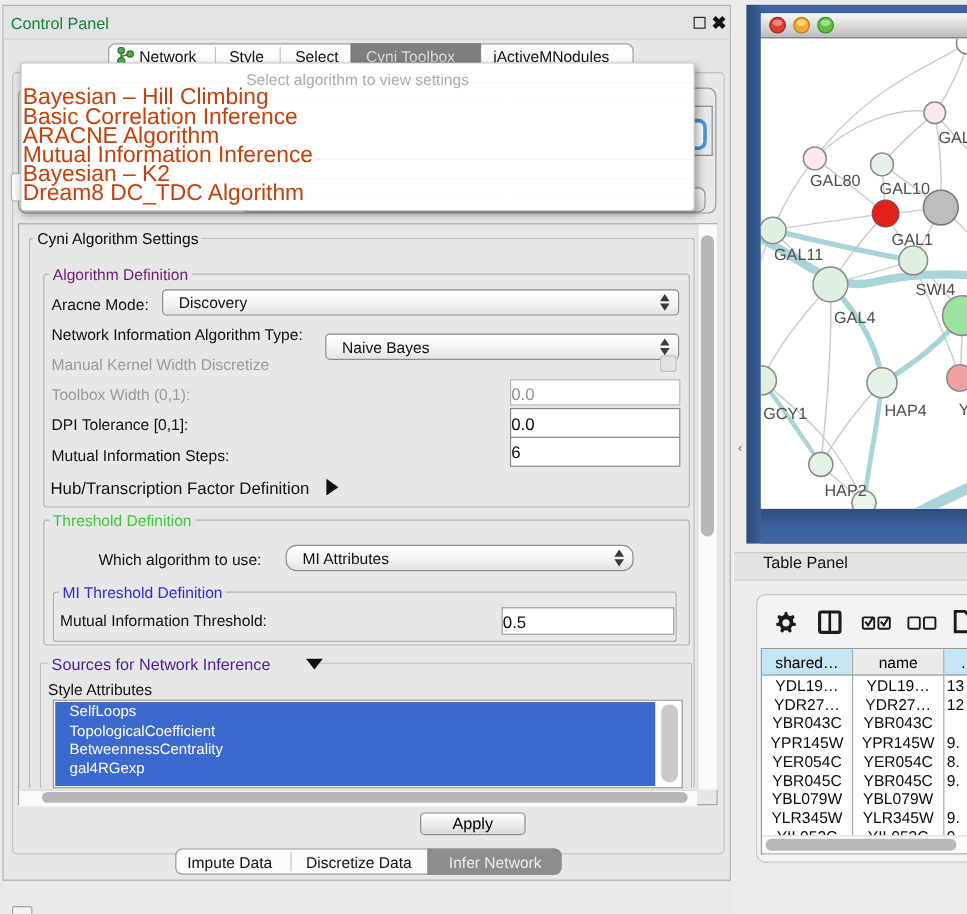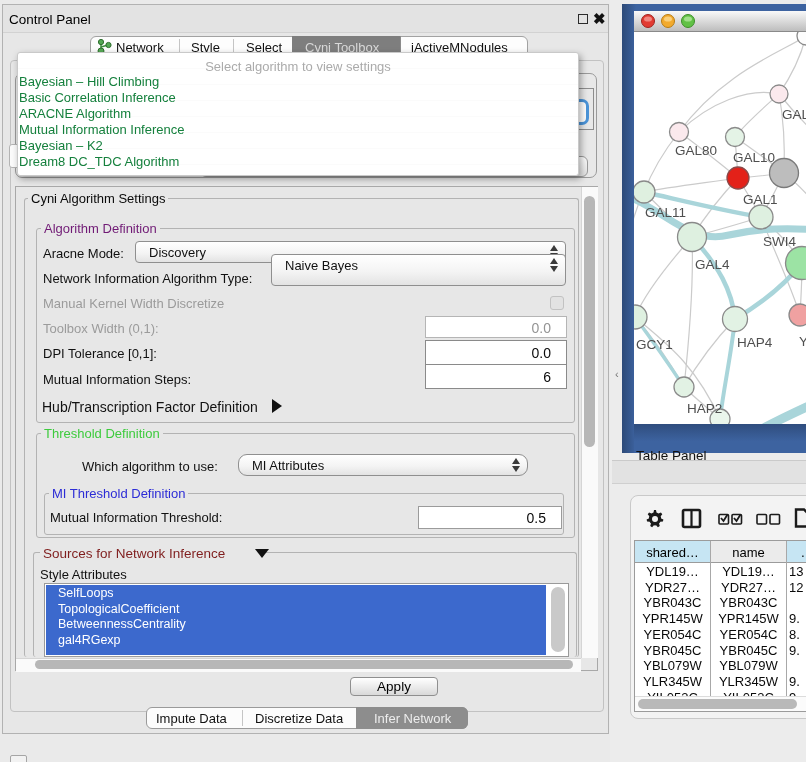--- a/index.html
+++ b/index.html
@@ -6,27 +6,27 @@
 .a{position:absolute}
 .b{font-weight:normal}
 .lbl{font-size:13px;color:#111;white-space:nowrap}
 .glbl{position:absolute;font-size:13px;background:#e7e7e7;padding:0 3px;white-space:nowrap}
 .combo{position:absolute;border:1px solid #8f8f8f;border-radius:4px;background:linear-gradient(#ffffff,#f4f4f4 55%,#e3e3e3);box-sizing:border-box}
 .combo .tx{position:absolute;left:13px;top:3px;font-size:13px;color:#111;white-space:nowrap}
 .spin{position:absolute;right:6px;top:2px;width:9px;height:16px}
 .spin i{position:absolute;left:0;width:0;height:0;border-left:4.5px solid transparent;border-right:4.5px solid transparent}
 .spin .u{top:1px;border-bottom:6px solid #3a3a3a}
 .spin .d{bottom:1px;border-top:6px solid #3a3a3a}
-.fld{position:absolute;background:#fff;box-sizing:border-box;font-size:14px;text-align:right;padding:3px 15px 0 0}
+.fld{position:absolute;background:#fff;box-sizing:border-box;font-size:14px;padding:3px 0 0 0}
 .grp{position:absolute;border:1px solid #b3b3b3;border-radius:3px}
 </style></head><body>
 
 <div class="a" style="left:2px;top:4px;width:607px;height:730px;background:#e7e7e7;border:1px solid #b2b2b2;box-sizing:border-box"></div>
 <div class="a" style="left:3px;top:5px;width:605px;height:27px;background:#e3e3e3;border-bottom:1px solid #d2d2d2"></div>
-<div class="a lbl" style="left:9px;top:12px;font-size:13.5px;color:#000000">Control Panel</div>
+<div class="a lbl" style="left:9px;top:12px;font-size:13.5px;color:#15803d">Control Panel</div>
 <div class="a" style="left:578px;top:14px;width:8px;height:8px;border:1.8px solid #2b2b2b"></div>
 <div class="a" style="left:593px;top:10px;font-size:15px;font-weight:bold;color:#111">✖</div>
 
 <div class="a" style="left:90px;top:36px;width:438px;height:22px;background:#fdfdfd;border:1px solid #a2a2a2;border-radius:6px;box-sizing:border-box"></div>
 <div class="a" style="left:179px;top:39px;width:1px;height:16px;background:#c5c5c5"></div>
 <div class="a" style="left:233px;top:39px;width:1px;height:16px;background:#c5c5c5"></div>
 <div class="a" style="left:292px;top:36px;width:108px;height:22px;background:#7e7e7e"></div>
 <div class="a" style="left:400px;top:36px;width:1px;height:22px;background:#8b8b8b"></div>
 <svg class="a" style="left:97px;top:39px" width="15" height="16" viewBox="0 0 15 16">
  <line x1="4" y1="4" x2="4" y2="12" stroke="#3c8b3c" stroke-width="1.5"></line>
@@ -44,21 +44,21 @@
 <div class="a" style="left:10px;top:60px;width:594px;height:652px;background:#e7e7e7;border:1px solid #c2c2c2;border-radius:4px;box-sizing:border-box"></div>
 
 <div class="a" style="left:15px;top:73px;width:582px;height:105px;background:#e8e8e8;border:1px solid #9a9a9a;border-radius:7px;box-sizing:border-box"></div>
 <div class="a" style="left:22px;top:88px;width:572px;height:42px;border:1px solid #8d8d8d;box-sizing:border-box"></div>
 <div class="a" style="left:28px;top:99px;width:561px;height:26px;border:3px solid #4b94d8;border-radius:7px;background:#fff;box-sizing:border-box"></div>
 <div class="a" style="left:200px;top:156px;width:388px;height:21px;border:1px solid #9a9a9a;border-radius:6px;background:linear-gradient(#fcfcfc,#e2e2e2);box-sizing:border-box"></div>
 <div class="a" style="left:9px;top:144px;width:12px;height:24px;background:#fbfbfb;border:1px solid #b4b4b4;border-radius:3px;box-sizing:border-box"></div>
 
 <div class="a" style="left:17px;top:52px;width:562px;height:124px;background:#fff;border:1px solid #c9c9c9;border-radius:3px;box-shadow:2px 3px 7px rgba(0,0,0,0.35);box-sizing:border-box;background-image:repeating-linear-gradient(#ffffff 0px,#ffffff 15px,#f7f7f7 16px)"></div>
 <div class="a" style="left:17px;top:59px;width:562px;text-align:center;font-size:13px;color:#ababab">Select algorithm to view settings</div>
-<div class="a" style="left:19px;top:74px;font-size:13px;line-height:16px;color:#15803d">
+<div class="a" style="left:19px;top:74px;font-size:19px;line-height:16px;color:#c2410c">
 Bayesian – Hill Climbing<br>
 Basic Correlation Inference<br>
 <span class="b">ARACNE Algorithm</span><br>
 Mutual Information Inference<br>
 Bayesian – K2<br>
 Dream8 DC_TDC Algorithm
 </div>
 
 <div class="a" style="left:15px;top:186px;width:583px;height:485px;border:1px solid #a8a8a8;box-sizing:border-box;background:#e7e7e7"></div>
 <div class="a" style="left:581px;top:187px;width:16px;height:471px;background:#fafafa;border-left:1px solid #d5d5d5"></div>
@@ -75,21 +75,21 @@
 <div class="a lbl b" style="left:43px;top:246px">Aracne Mode:</div>
 <div class="combo" style="left:135px;top:241px;width:431px;height:22px">
     <span class="tx">Discovery</span>
     <span class="spin">
       <i class="u"></i>
       <i class="d"></i>
     </span>
   </div>
 
 <div class="a lbl b" style="left:43px;top:271px">Network Information Algorithm Type:</div>
-<div class="combo" style="left:271px;top:254px;width:295px;height:32px">
+<div class="combo" style="left:271px;top:278px;width:295px;height:22px">
     <span class="tx">Naive Bayes</span>
     <span class="spin">
       <i class="u"></i>
       <i class="d"></i>
     </span>
   </div>
 
 <div class="a lbl b" style="left:43px;top:296px;color:#9b9b9b">Manual Kernel Width Discretize</div>
 <div class="a" style="left:550px;top:296px;width:14px;height:14px;background:#e2e2e2;border:1px solid #c2c2c2;border-radius:3px;box-sizing:border-box"></div>
 
@@ -115,21 +115,21 @@
       <i class="d"></i>
     </span>
   </div>
 
 <div class="grp" style="left:44px;top:493px;width:518px;height:40px"></div>
 <div class="glbl" style="left:49px;top:486px;color:#2c2cd6">MI Threshold Definition</div>
 <div class="a lbl b" style="left:50px;top:510px">Mutual Information Threshold:</div>
 <div class="fld" style="left:418px;top:506px;width:144px;height:23px;border:1px solid #9b9b9b;color:#0a0a0a">0.5</div>
 
 <div class="grp" style="left:33px;top:552px;width:542px;height:104px;border-bottom:none"></div>
-<div class="glbl" style="left:40px;top:546px;color:#7f1d1d;font-size:13.5px;padding-right:36px">Sources for Network Inference</div>
+<div class="glbl" style="left:40px;top:546px;color:#4c1d95;font-size:13.5px;padding-right:36px">Sources for Network Inference</div>
 <div class="a" style="left:255px;top:549px;width:0;height:0;border-left:7.5px solid transparent;border-right:7.5px solid transparent;border-top:9px solid #111"></div>
 <div class="a lbl b" style="left:40px;top:567px">Style Attributes</div>
 
 <div class="a" style="left:44px;top:583px;width:525px;height:74px;background:#fff;border:1px solid #9a9a9a;box-sizing:border-box"></div>
 <div class="a" style="left:46px;top:585px;width:500px;height:70px;background:#3c69cd"></div>
 <div class="a" style="left:58px;top:586px;font-size:12.5px;line-height:15.5px;color:#fff">SelfLoops<br>TopologicalCoefficient<br>BetweennessCentrality<br>gal4RGexp</div>
 <div class="a" style="left:551px;top:587px;width:14px;height:65px;background:#c9c9c9;border-radius:7px"></div>
 
 <div class="a" style="left:350px;top:677px;width:88px;height:19px;border:1px solid #8f8f8f;border-radius:4px;background:linear-gradient(#ffffff,#ececec 50%,#d9d9d9);box-sizing:border-box;text-align:center;font-size:13.5px;padding-top:1px">Apply</div>
 
@@ -225,21 +225,21 @@
   <text x="61" y="237">GAL4</text>
   <text x="2" y="317">GCY1</text>
   <text x="103" y="315">HAP4</text>
   <text x="165" y="314">YM</text>
   <text x="53" y="381">HAP2</text>
  </g>
 </svg>
 </div>
 
 <div class="a" style="left:612px;top:460px;width:194px;height:24px;background:#e2e2e2;border-top:1px solid #cacaca;border-bottom:1px solid #cfcfcf;box-sizing:border-box"></div>
-<div class="a lbl" style="left:636px;top:448px;font-size:13.5px">Table Panel</div>
+<div class="a lbl" style="left:636px;top:461px;font-size:13.5px">Table Panel</div>
 
 <div class="a" style="left:630px;top:495px;width:190px;height:224px;background:#f3f3f3;border:1px solid #c9c9c9;border-radius:8px;box-sizing:border-box"></div>
 
 <svg class="a" style="left:640px;top:505px" width="166" height="28" viewBox="0 0 166 28">
  <g fill="#1b1b1b">
   <path d="M14,5 l2,0 0.5,2.5 a6,6 0 0 1 2,1.1 l2.4,-1 1.4,1.7 -1.6,2 a6,6 0 0 1 0.4,2.2 l2.3,1 -0.5,2.1 -2.6,0.1 a6,6 0 0 1 -1.3,1.9 l0.8,2.5 -1.9,1.1 -1.8,-1.9 a6,6 0 0 1 -2.2,0 l-1.8,1.9 -1.9,-1.1 0.8,-2.5 a6,6 0 0 1 -1.3,-1.9 l-2.6,-0.1 -0.5,-2.1 2.3,-1 a6,6 0 0 1 0.4,-2.2 l-1.6,-2 1.4,-1.7 2.4,1 a6,6 0 0 1 2,-1.1 z"></path>
   <circle cx="15" cy="14" r="3" fill="#f3f3f3"></circle>
  </g>
  <rect x="43" y="5" width="17" height="17" rx="1.5" fill="none" stroke="#1b1b1b" stroke-width="2.6"></rect>
  <line x1="51.5" y1="5" x2="51.5" y2="22" stroke="#1b1b1b" stroke-width="2.2"></line>

